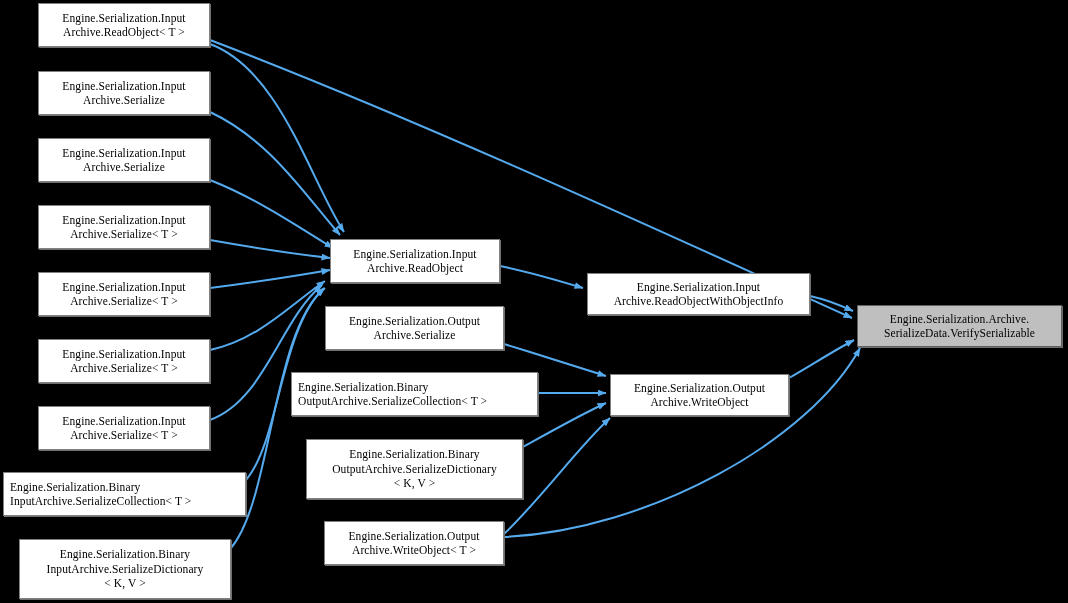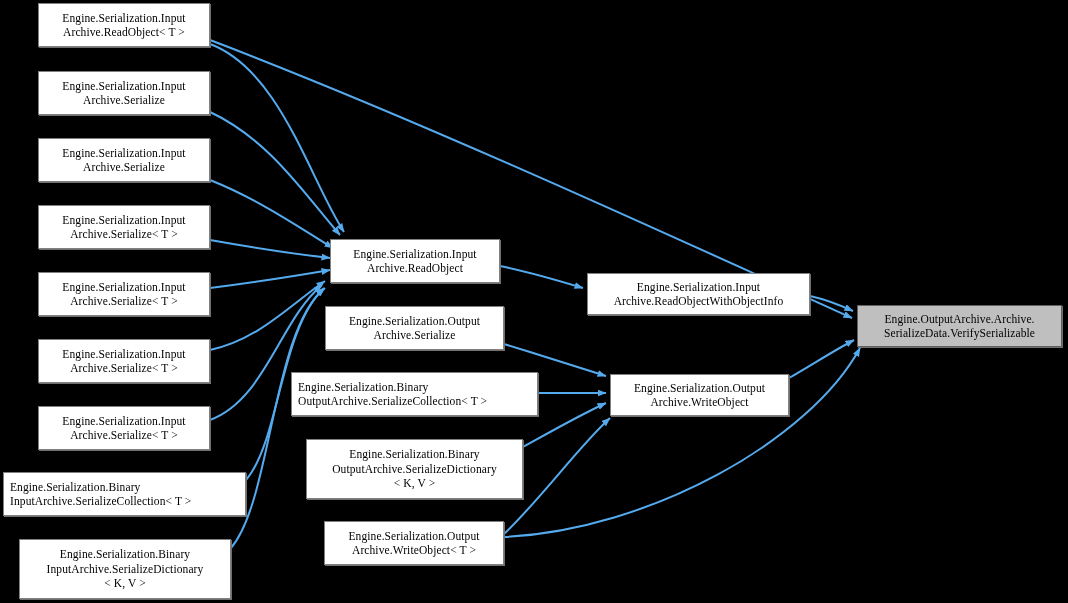--- a/index.html
+++ b/index.html
@@ -115,16 +115,16 @@
 OutputArchive.SerializeCollection&lt; T &gt;</div>
       <div class="graph-node" style="left: 306px; top: 439px; width: 217px; height: 60px;">Engine.Serialization.Binary
 OutputArchive.SerializeDictionary
 &lt; K, V &gt;</div>
       <div class="graph-node" style="left: 324px; top: 521px; width: 180px; height: 44px;">Engine.Serialization.Output
 Archive.WriteObject&lt; T &gt;</div>
       <div class="graph-node" style="left: 587px; top: 273px; width: 223px; height: 42px;">Engine.Serialization.Input
 Archive.ReadObjectWithObjectInfo</div>
       <div class="graph-node" style="left: 610px; top: 374px; width: 179px; height: 42px;">Engine.Serialization.Output
 Archive.WriteObject</div>
-      <div class="graph-node highlight" style="left: 857px; top: 305px; width: 205px; height: 42px;">Engine.OutputArchive.Archive.
+      <div class="graph-node highlight" style="left: 857px; top: 305px; width: 205px; height: 42px;">Engine.Serialization.Archive.
 SerializeData.VerifySerializable</div>
     </div>
 </div>
 
 </body></html>

